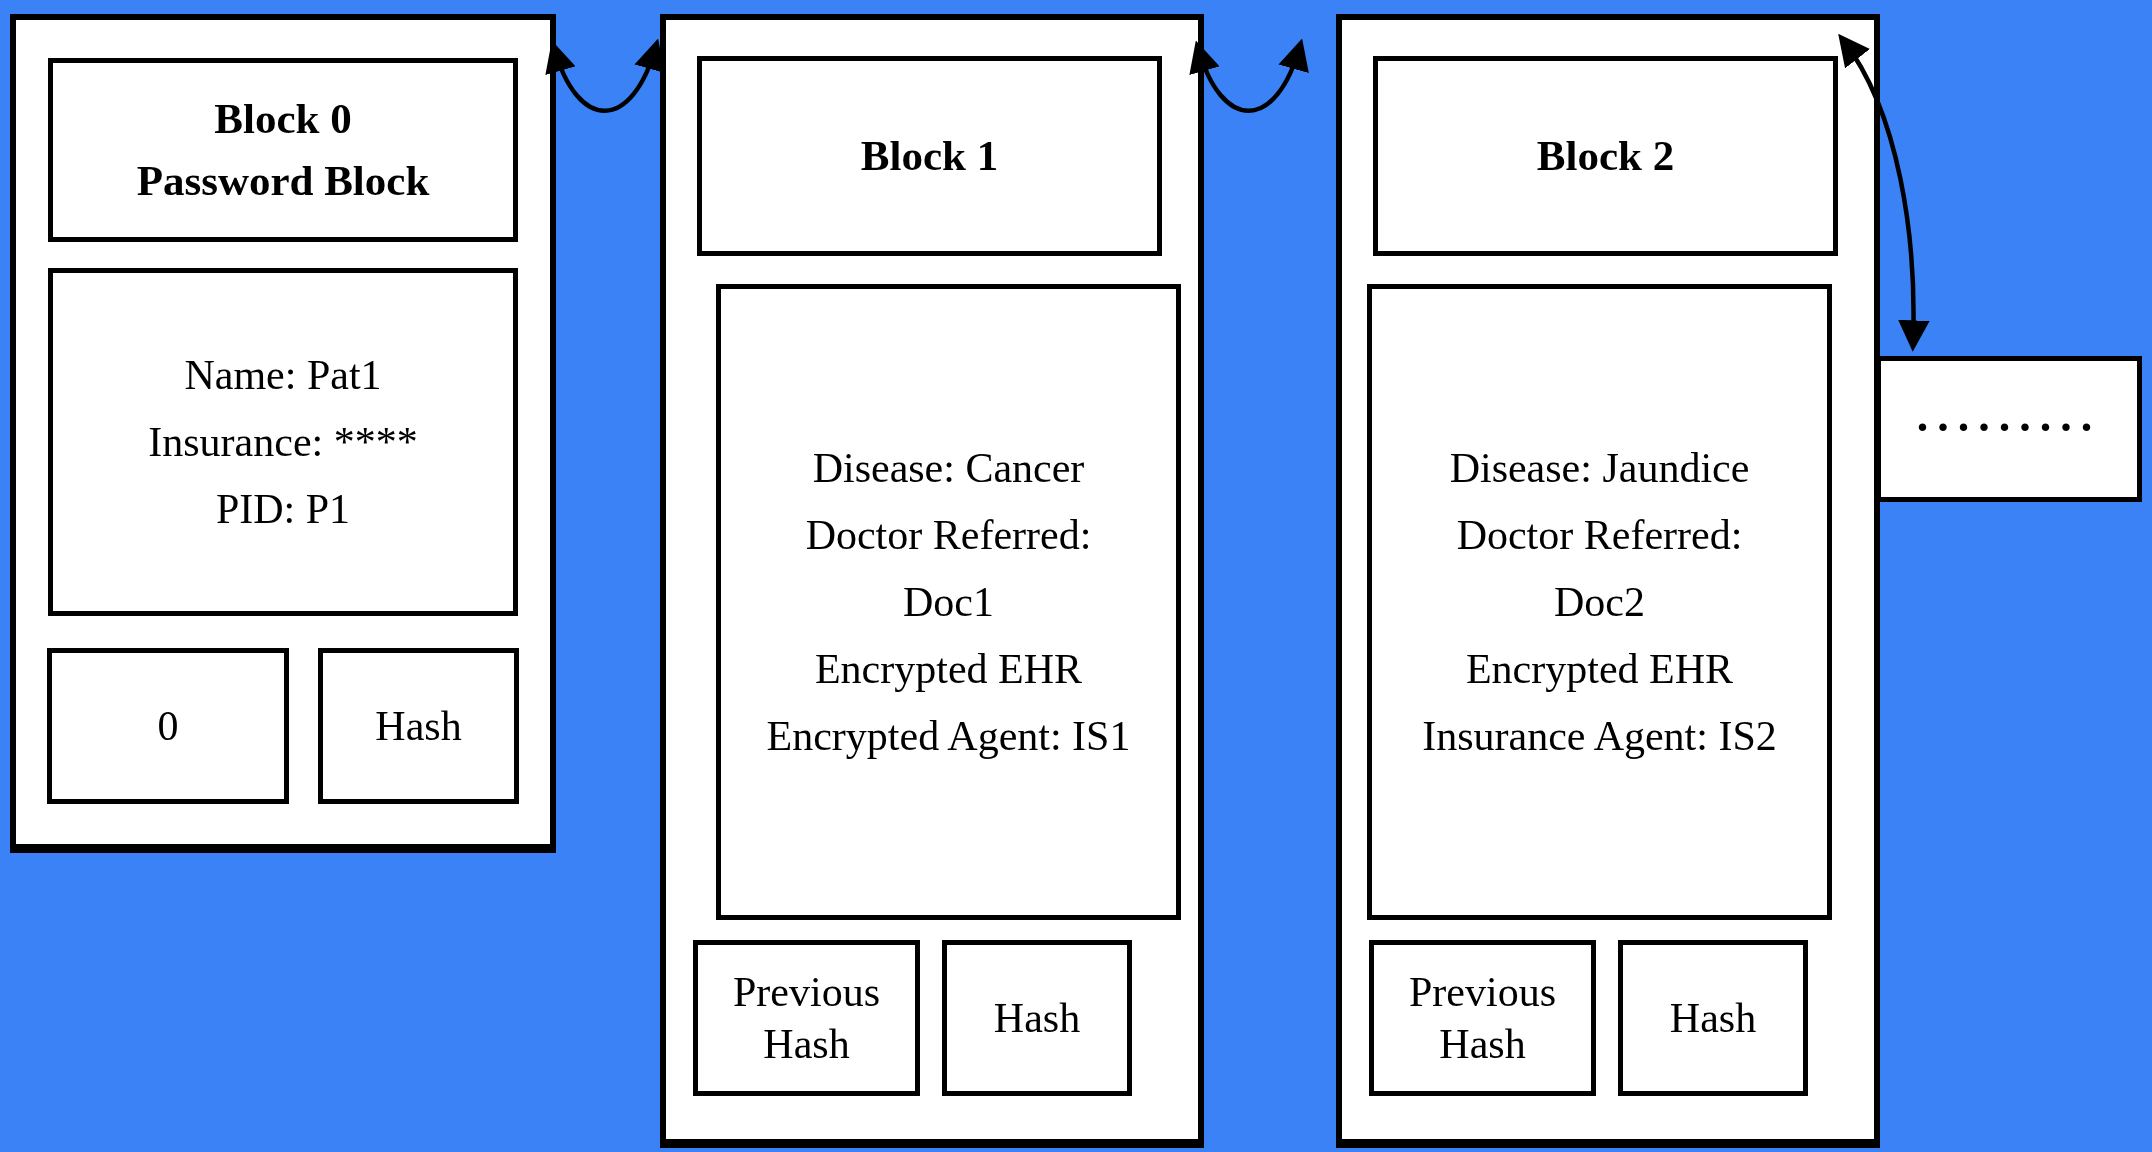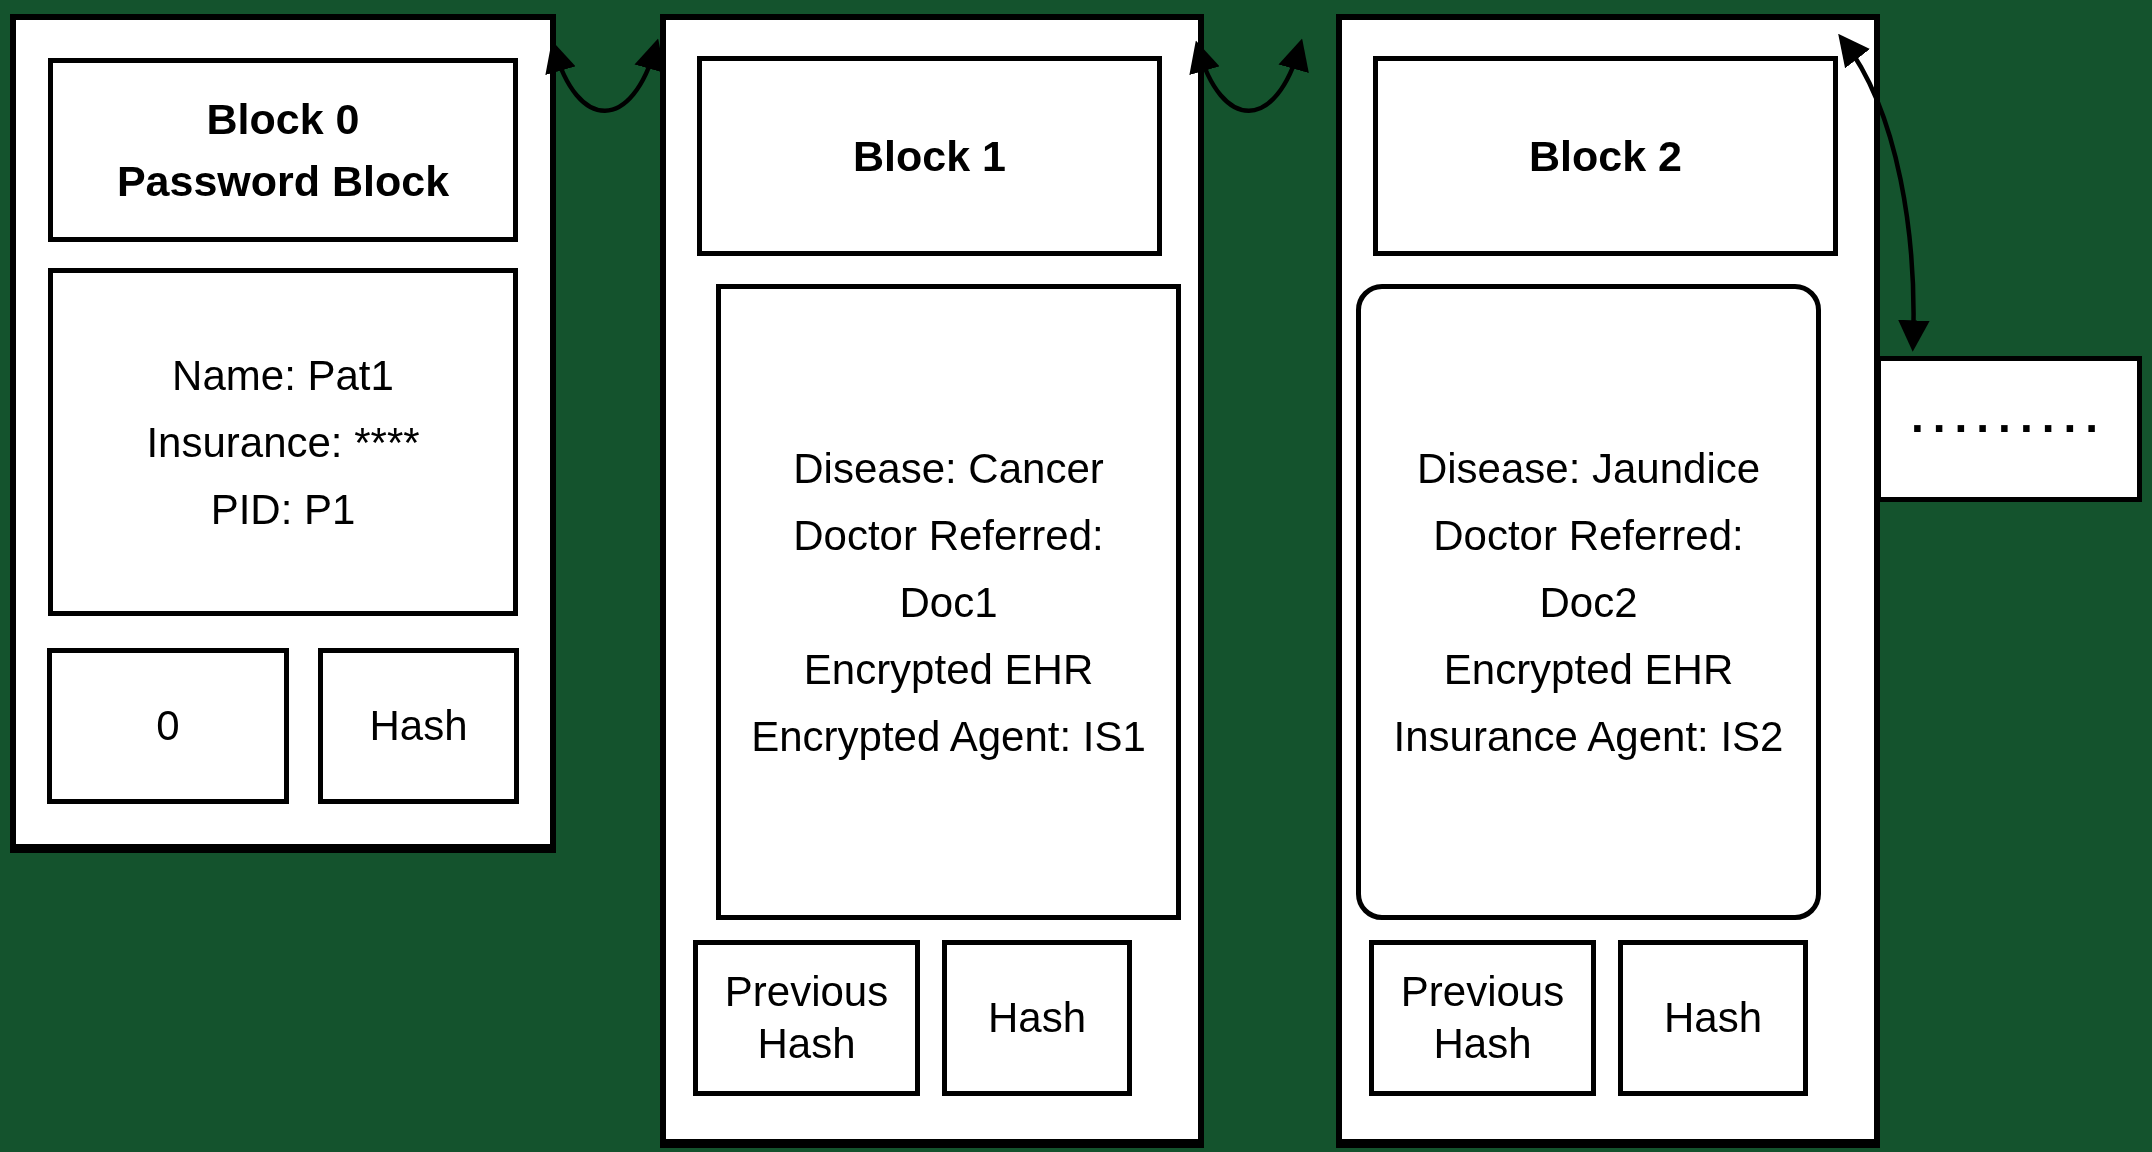--- a/index.html
+++ b/index.html
@@ -4,22 +4,22 @@
 <style>
   html, body {
     margin: 0;
     padding: 0;
     background: #ffffff;
   }
   .canvas {
     position: relative;
     width: 2152px;
     height: 1152px;
-    background: #14532d;
-    font-family: Liberation Sans, sans-serif;
+    background: #3b82f6;
+    font-family: Liberation Serif, serif;
     color: #000000;
     overflow: hidden;
   }
   .block {
     position: absolute;
     border: 6px solid #000000;
     border-bottom-width: 9px;
     background: #ffffff;
   }
   .inner-box {
@@ -81,21 +81,21 @@
   
   #block1 { left: 660px; top: 14px; width: 532px; height: 1119px; }
   #block1 .header-box  { left: 31px; top: 36px;  width: 455px; height: 190px; }
   #block1 .content-box { left: 31px; top: 264px; width: 455px; height: 626px; margin-left: 19px; }
   #block1 .footer-left  { left: 27px;  top: 920px; width: 217px; height: 146px; }
   #block1 .footer-right { left: 276px; top: 920px; width: 180px; height: 146px; }
 
   
   #block2 { left: 1304px; top: 14px; width: 532px; height: 1119px; margin-left: 32px; }
   #block2 .header-box  { left: 31px; top: 36px;  width: 455px; height: 190px; }
-  #block2 .content-box { left: 14px; top: 264px; width: 455px; height: 626px; border-radius: 26px; }
+  #block2 .content-box { left: 25px; top: 264px; width: 455px; height: 626px; }
   #block2 .footer-left  { left: 27px;  top: 920px; width: 217px; height: 146px; }
   #block2 .footer-right { left: 276px; top: 920px; width: 180px; height: 146px; }
 
   
   #dotsbox { left: 1876px; top: 356px; width: 266px; height: 146px; }
 </style>
 </head>
 <body>
 
 <div class="canvas">

